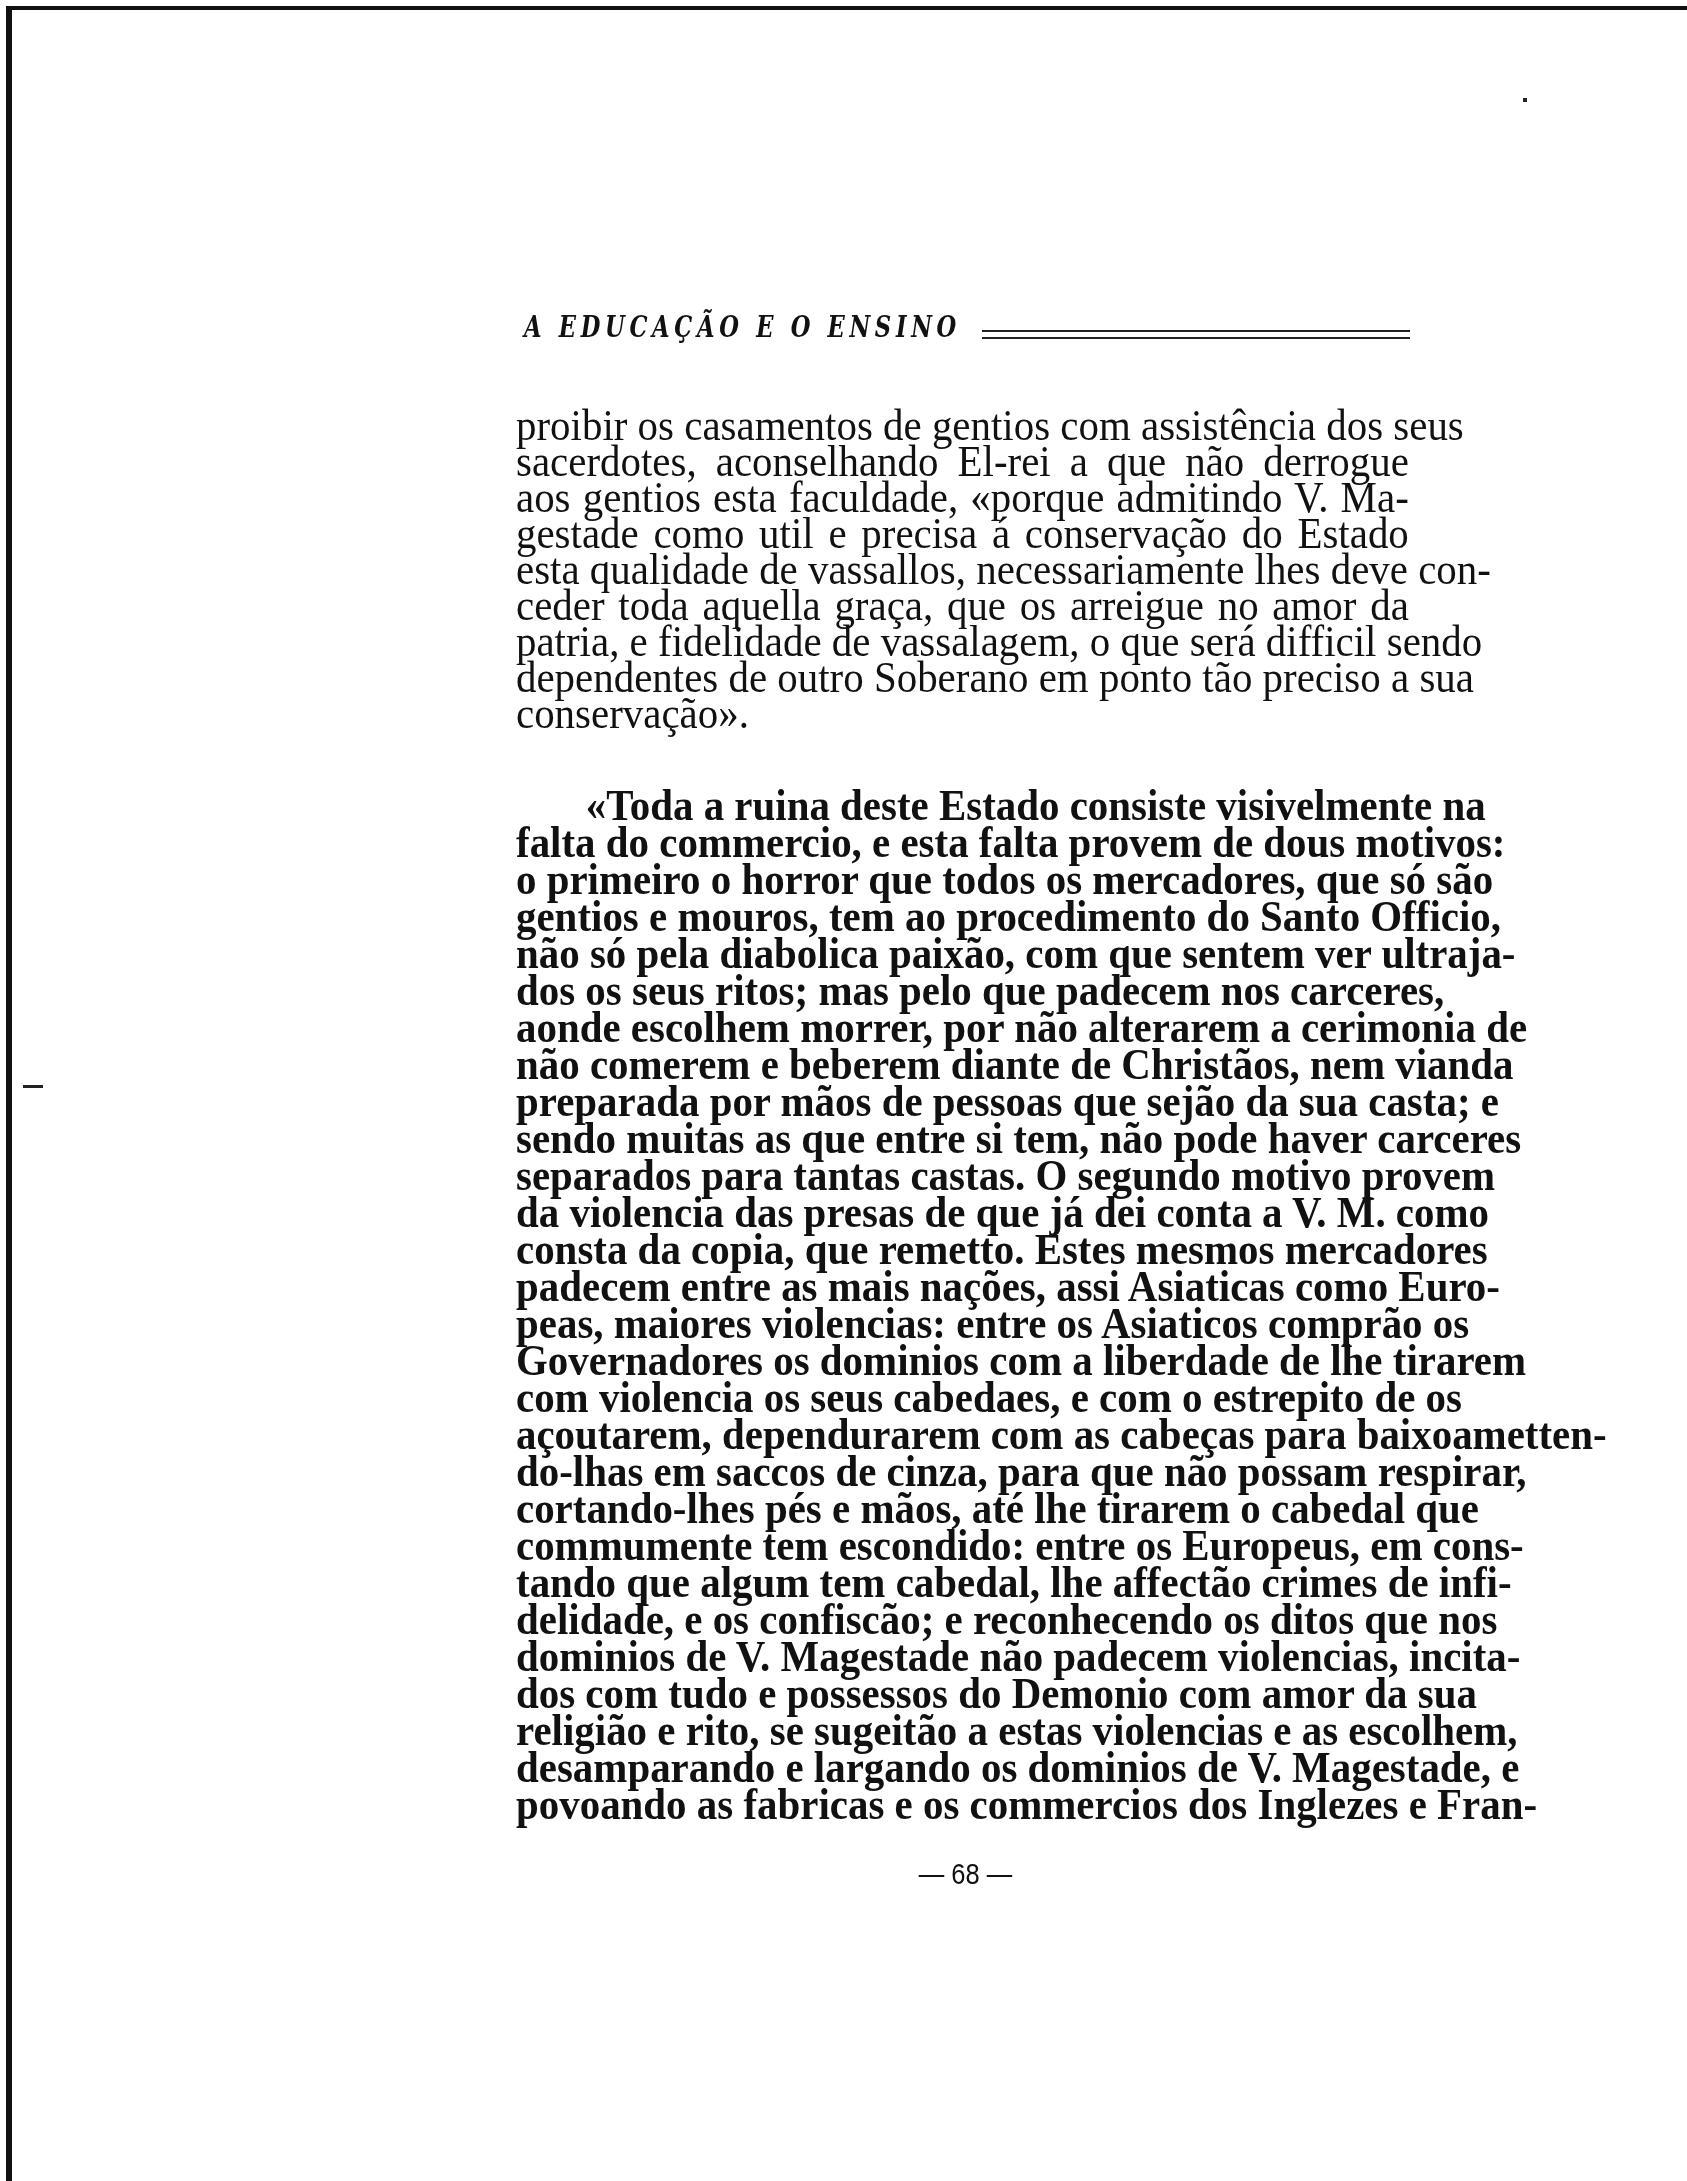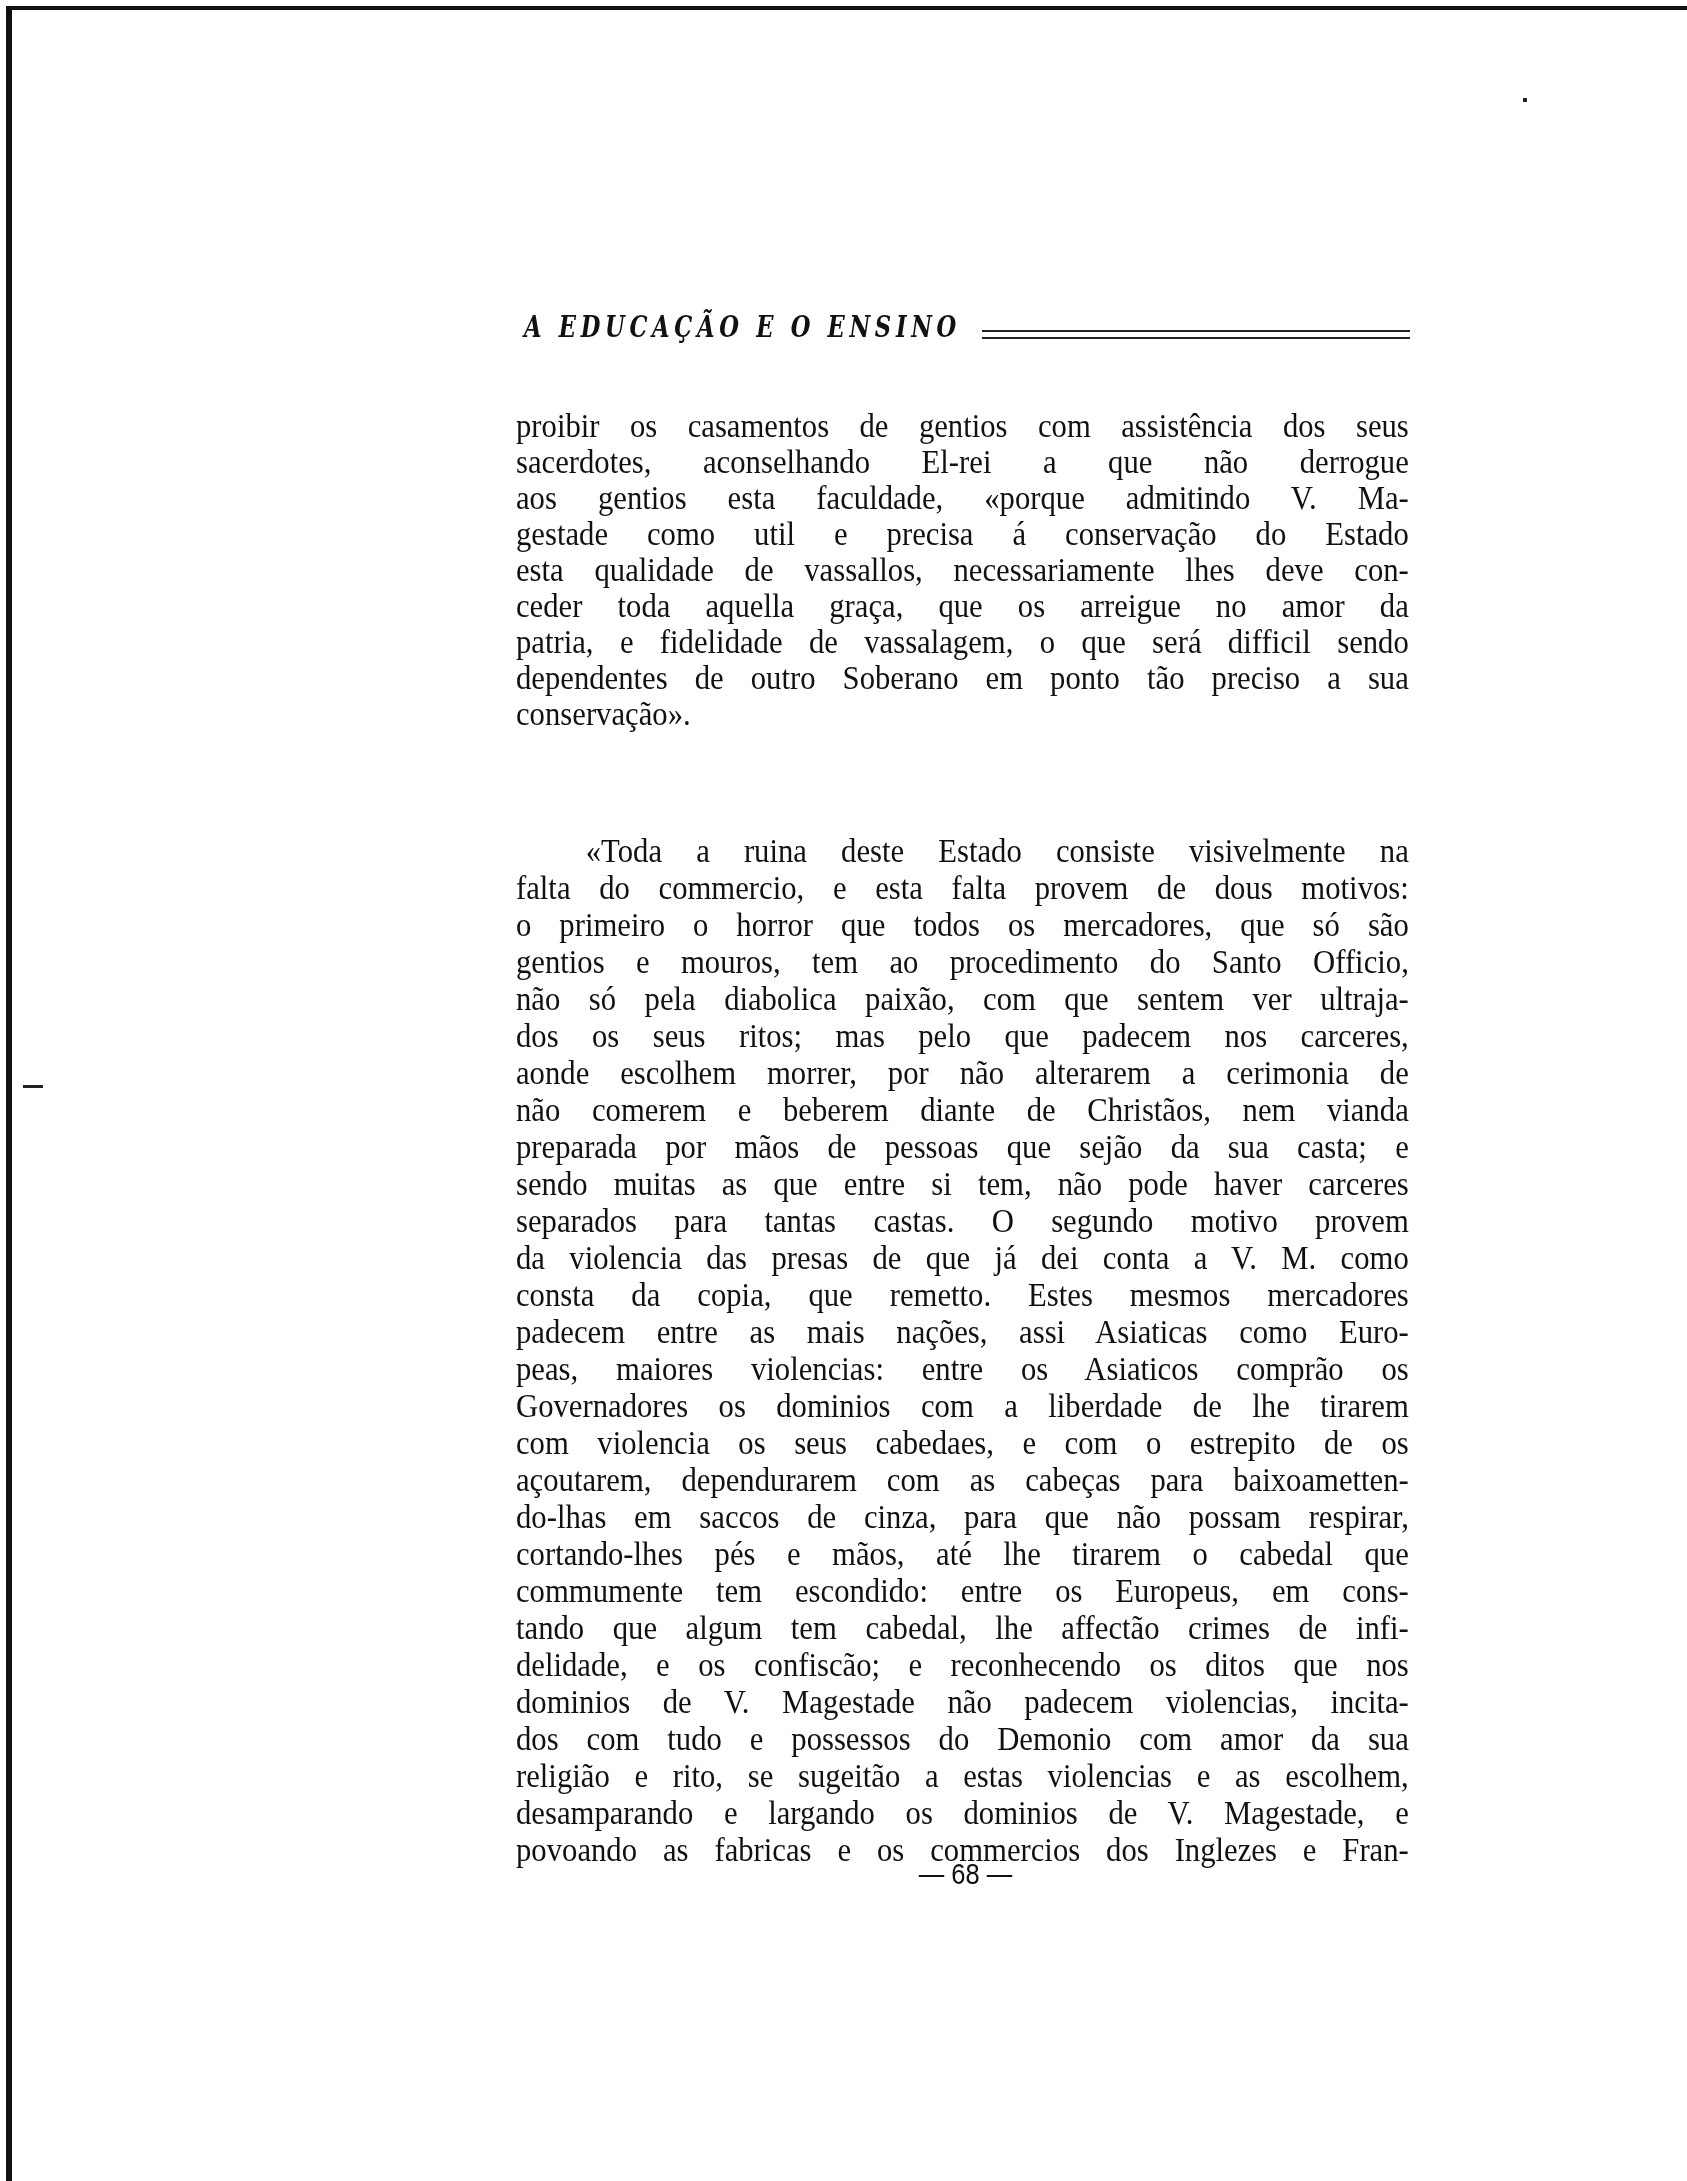--- a/index.html
+++ b/index.html
@@ -62,21 +62,21 @@
       height: 9px;
       border-top: 2px solid #222;
       border-bottom: 2px solid #222;
       box-sizing: border-box;
     }
     .text-block {
       position: absolute;
       left: 516px;
       width: 894px;
       font-family: "Liberation Serif", serif;
-      font-size: 33px;
+      font-size: 44px;
       color: #111;
     }
     .text-line {
       display: block;
       white-space: nowrap;
       text-align: justify;
       text-align-last: justify;
       height: 36px;
       line-height: 36px;
       transform: scaleX(0.93);
@@ -84,21 +84,21 @@
       width: 960px;
     }
     .text-line.last {
       text-align-last: left;
     }
     .text-line.indent {
       padding-left: 75px;
       box-sizing: border-box;
     }
     .block-1 { top: 408px; }
-    .block-2 { top: 833px; }
+    .block-2 { top: 787px; font-weight: bold; }
     .block-2 .text-line {
       height: 37px;
       line-height: 37px;
     }
     .page-number {
       position: absolute;
       left: 876px;
       top: 1857px;
       width: 179px;
       text-align: center;

